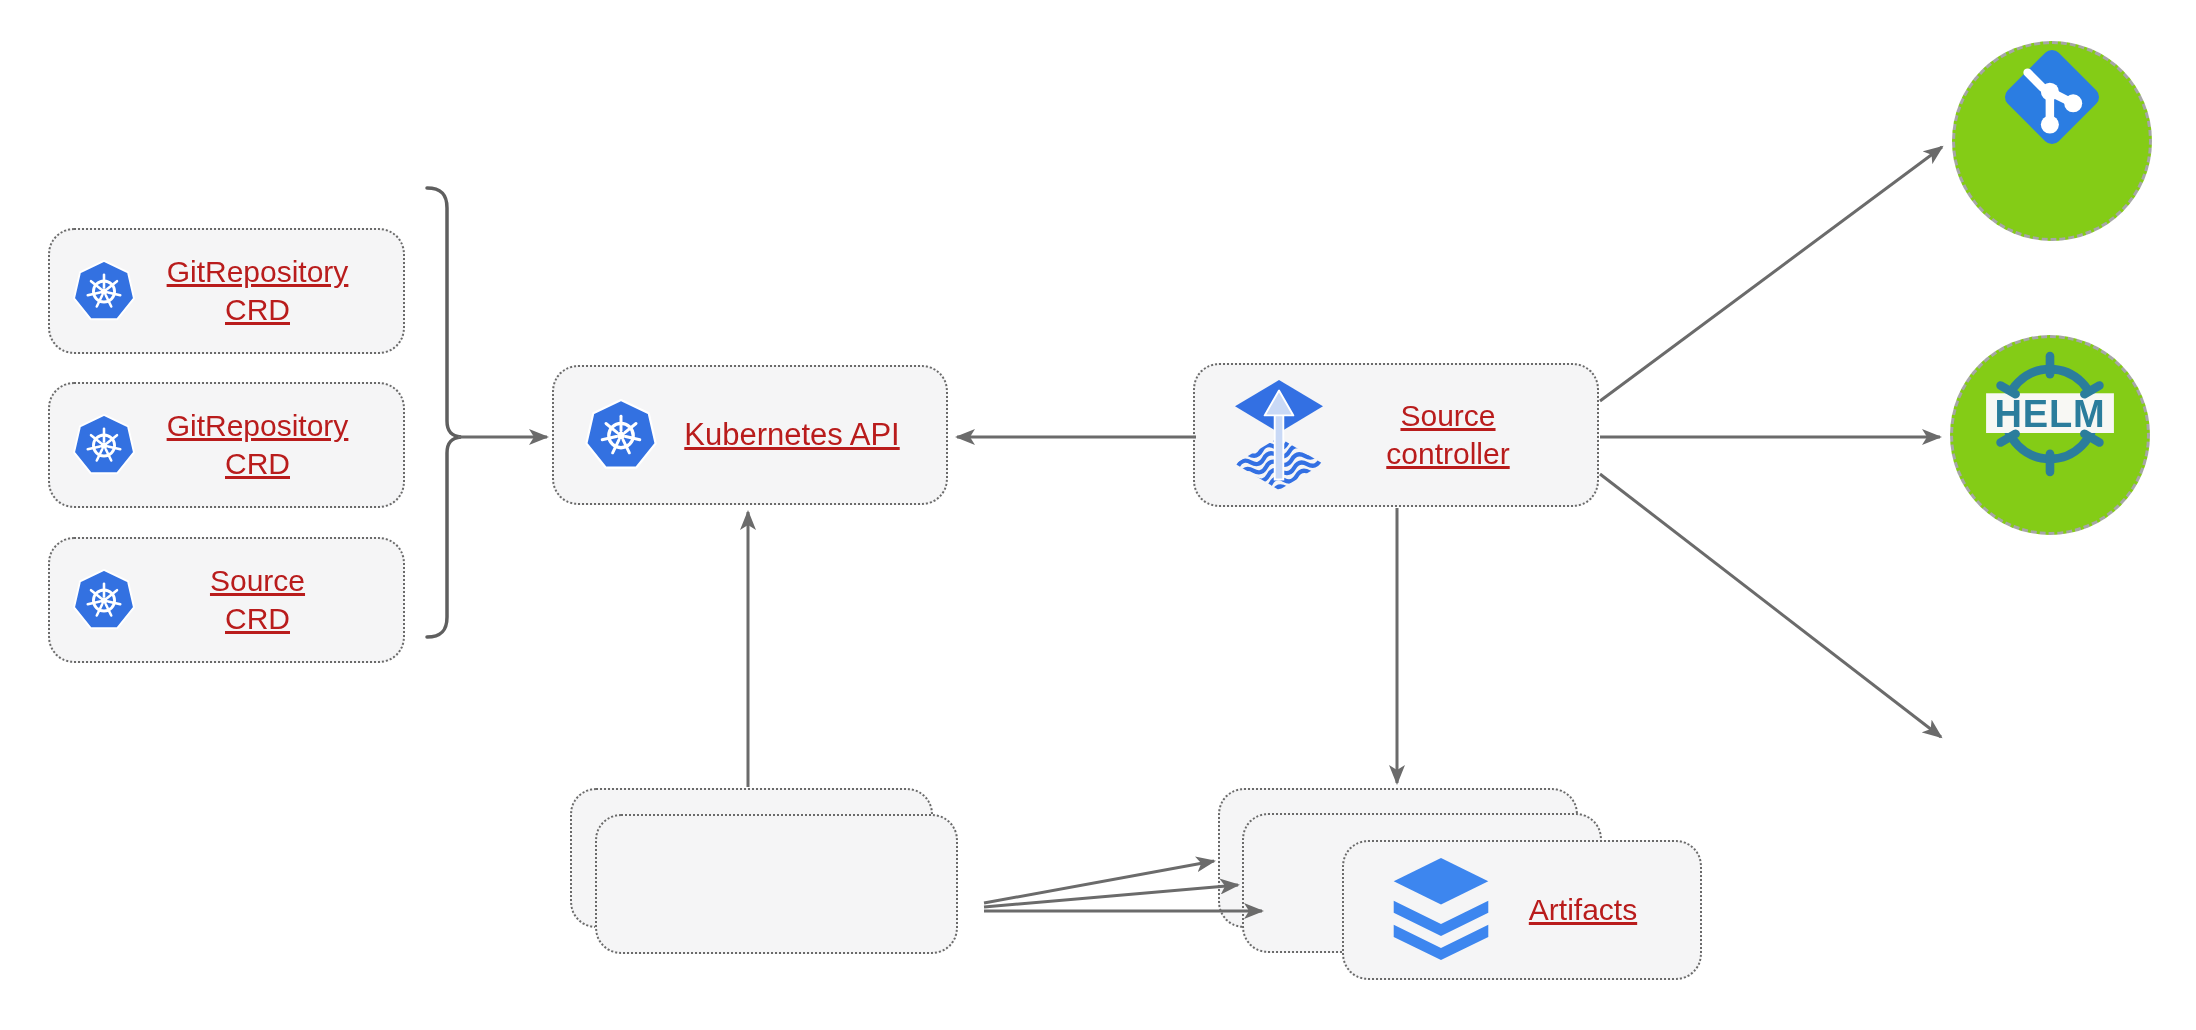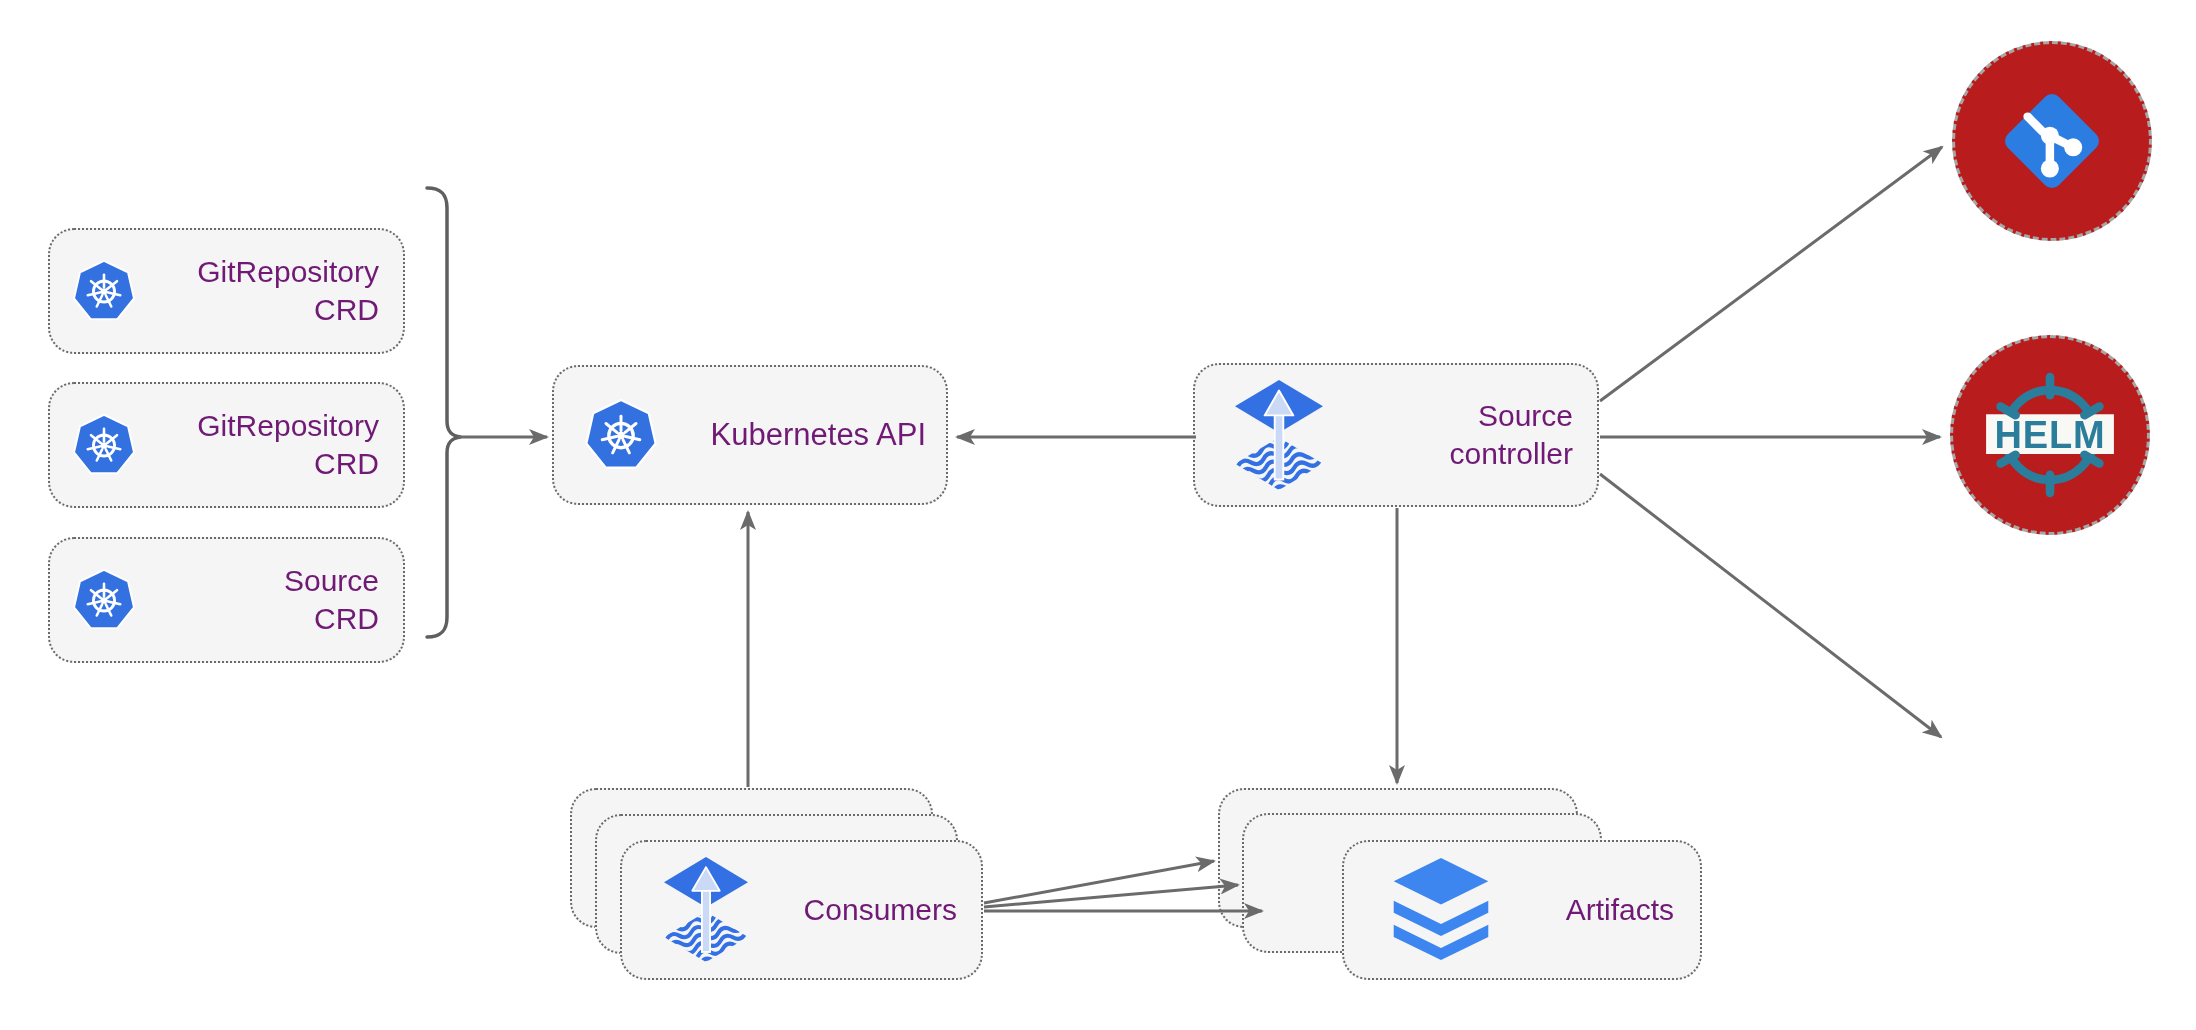--- a/index.html
+++ b/index.html
@@ -7,42 +7,42 @@
   .canvas{position:relative;width:2196px;height:1030px;background:#ffffff;overflow:hidden;}
 
   svg.connectors{position:absolute;left:0;top:0;width:2196px;height:1030px;z-index:10;pointer-events:none;}
   .edge{stroke:#6b6b6b;stroke-width:3;fill:none;}
   .brace{stroke:#5f5f5f;stroke-width:3.5;fill:none;stroke-linecap:round;}
 
   .node{position:absolute;background:#f5f5f6;border:2px dotted #6a6a6a;border-radius:26px;
         box-sizing:border-box;display:flex;align-items:center;z-index:2;}
   .stack-layer{position:absolute;background:#f5f5f6;border:2px dotted #6a6a6a;border-radius:26px;
         box-sizing:border-box;z-index:1;}
-  .node-label{flex:1;text-align:right;color:#701a75;font-size:30px;line-height:38px;}
+  .node-label{flex:1;text-align:center;color:#b91c1c;font-size:30px;line-height:38px;text-decoration:underline;}
   .node-label .l2{display:block;}
 
   .crd-box{left:48px;width:357px;height:126px;padding:0 24px 0 22px;}
   .crd-1{top:228px;} .crd-2{top:382px;} .crd-3{top:537px;}
 
   .api-box{left:552px;top:365px;width:396px;height:140px;padding:0 20px 0 30px;}
   .api-box .node-label{font-size:31px;}
 
   .source-box{left:1193px;top:363px;width:406px;height:144px;padding:0 24px 0 40px;}
 
   .consumers-front{left:620px;top:840px;width:363px;height:140px;padding:0 24px 0 42px;}
   .consumers-mid{left:595px;top:814px;width:363px;height:140px;}
   .consumers-back{left:570px;top:788px;width:363px;height:140px;}
 
   .artifacts-front{left:1342px;top:840px;width:360px;height:140px;padding:0 26px 0 46px;}
   .artifacts-mid{left:1242px;top:813px;width:360px;height:140px;}
   .artifacts-back{left:1218px;top:788px;width:360px;height:140px;}
 
   .ext-circle{position:absolute;width:200px;height:200px;border-radius:50%;
-        border:3px dashed #a6a6a6;background:#b91c1c;box-sizing:border-box;
-        display:flex;align-items:center;justify-content:center;z-index:2;}
+        border:3px dashed #a6a6a6;background:#84cc16;box-sizing:border-box;
+        display:flex;align-items:flex-start;justify-content:center;z-index:2;}
   .circle-git{left:1952px;top:41px;}
   .circle-helm{left:1950px;top:335px;}
   .circle-s3{left:1949px;top:652px;}
 
   .icon{flex:0 0 auto;display:block;}
   .defs-hidden{position:absolute;width:0;height:0;overflow:hidden;}
 </style>
 </head>
 <body>
 
@@ -188,26 +188,20 @@
 
   <div class="node api-box">
     <svg class="icon" width="74" height="77">
         <use href="#sym-k8s"></use>
       </svg>
     <div class="node-label">Kubernetes API</div>
   </div>
 
   <div class="stack-layer consumers-back"></div>
   <div class="stack-layer consumers-mid"></div>
-  <div class="node consumers-front">
-    <svg class="icon" width="84" height="106">
-        <use href="#sym-flux"></use>
-      </svg>
-    <div class="node-label">Consumers</div>
-  </div>
 
   <div class="stack-layer artifacts-back"></div>
   <div class="stack-layer artifacts-mid"></div>
   <div class="node artifacts-front">
     <svg class="icon" width="102" height="104">
         <use href="#sym-layers"></use>
       </svg>
     <div class="node-label">Artifacts</div>
   </div>
 

